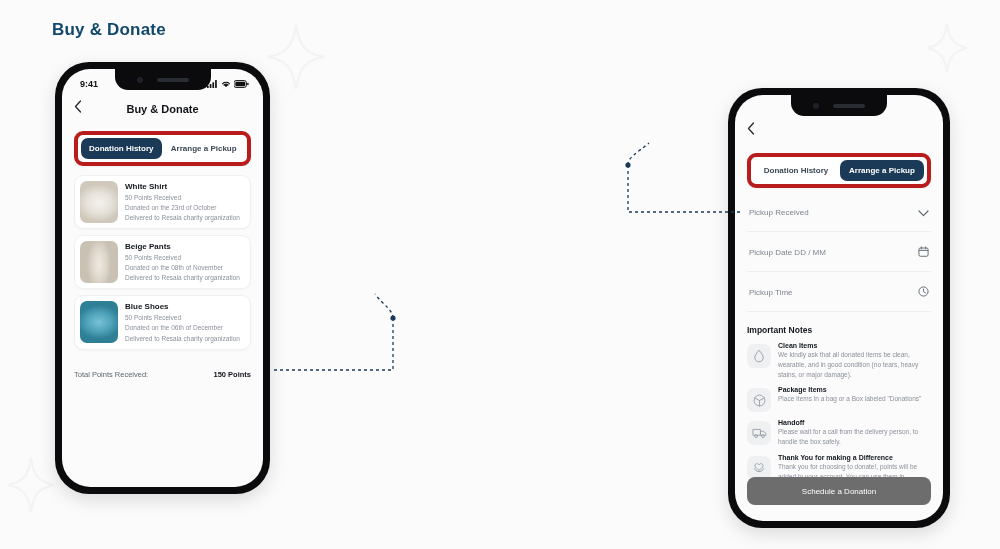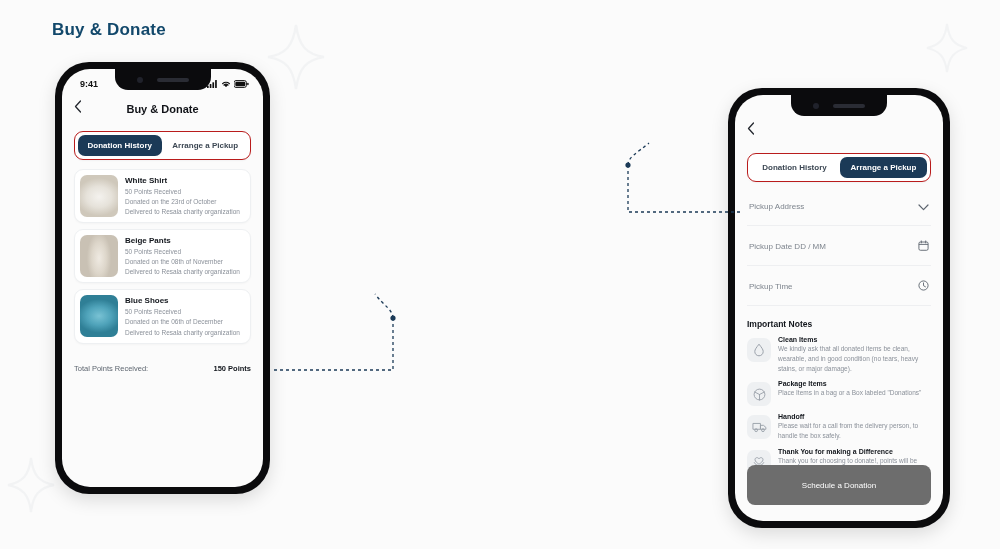--- a/index.html
+++ b/index.html
@@ -62,21 +62,21 @@
     display:flex;align-items:center;padding:0 14px;
   }
   .back-chevron{position:absolute;left:12px;top:2px;}
   .app-title{
     flex:1;text-align:center;font-size:11px;font-weight:bold;color:#111318;
   }
 
   
   .tabs{
     margin:10px 12px 0 12px;
-    background:#ffffff;border:1px solid #b91c1c;border-radius:9px;
+    background:#ffffff;border:4px solid #b91c1c;border-radius:9px;
     display:flex;padding:3px;gap:2px;
     box-shadow:0 1px 2px rgba(16,24,40,.04);
   }
   .tab{
     flex:1;text-align:center;font-size:8px;font-weight:bold;
     padding:6px 2px;border-radius:7px;color:#3d4854;white-space:nowrap;
   }
   .tab.active{background:#1b3a57;color:#ffffff;}
 
   
@@ -132,21 +132,21 @@
   .note-icon{
     width:24px;height:24px;border-radius:7px;background:#eef0f2;flex:none;
     display:flex;align-items:center;justify-content:center;margin-top:2px;
   }
   .note-body{flex:1;min-width:0;}
   .note-title{font-size:7px;font-weight:bold;color:#12161c;margin-bottom:1px;}
   .note-text{font-size:6.5px;color:#8a9099;line-height:1.5;}
   .cta{
     position:absolute;left:12px;right:12px;bottom:16px;
     background:#6d6d6d;color:#ffffff;border:none;border-radius:8px;
-    height:40px;font-size:8px;font-family:inherit;
+    height:28px;font-size:8px;font-family:inherit;
     display:flex;align-items:center;justify-content:center;cursor:pointer;
   }
 
   
   .callout{
     position:absolute;
     border:1.4px dashed #1b3a57;border-radius:11px;
     background:#ffffff;
     color:#1b3a57;font-size:9px;line-height:1.5;text-align:center;
     padding:9px 12px;box-sizing:border-box;
@@ -274,21 +274,21 @@
         </span>
       </div>
 
       <div class="tabs">
         <div class="tab">Donation History</div>
         <div class="tab active">Arrange a Pickup</div>
       </div>
 
       <div style="margin-top:4px;">
         <div class="field">
-          <span class="field-label">Pickup Address</span>
+          <span class="field-label">Pickup Received</span>
           <span>
             <svg width="11" height="7" viewBox="0 0 11 7">
                 <path d="M1 1 L5.5 5.6 L10 1" fill="none" stroke="#5d656f" stroke-width="1.2" stroke-linecap="round" stroke-linejoin="round"></path>
               </svg>
           </span>
         </div>
         <div class="field">
           <span class="field-label">Pickup Date DD / MM</span>
           <span>
             <svg width="11" height="11" viewBox="0 0 12 12">

